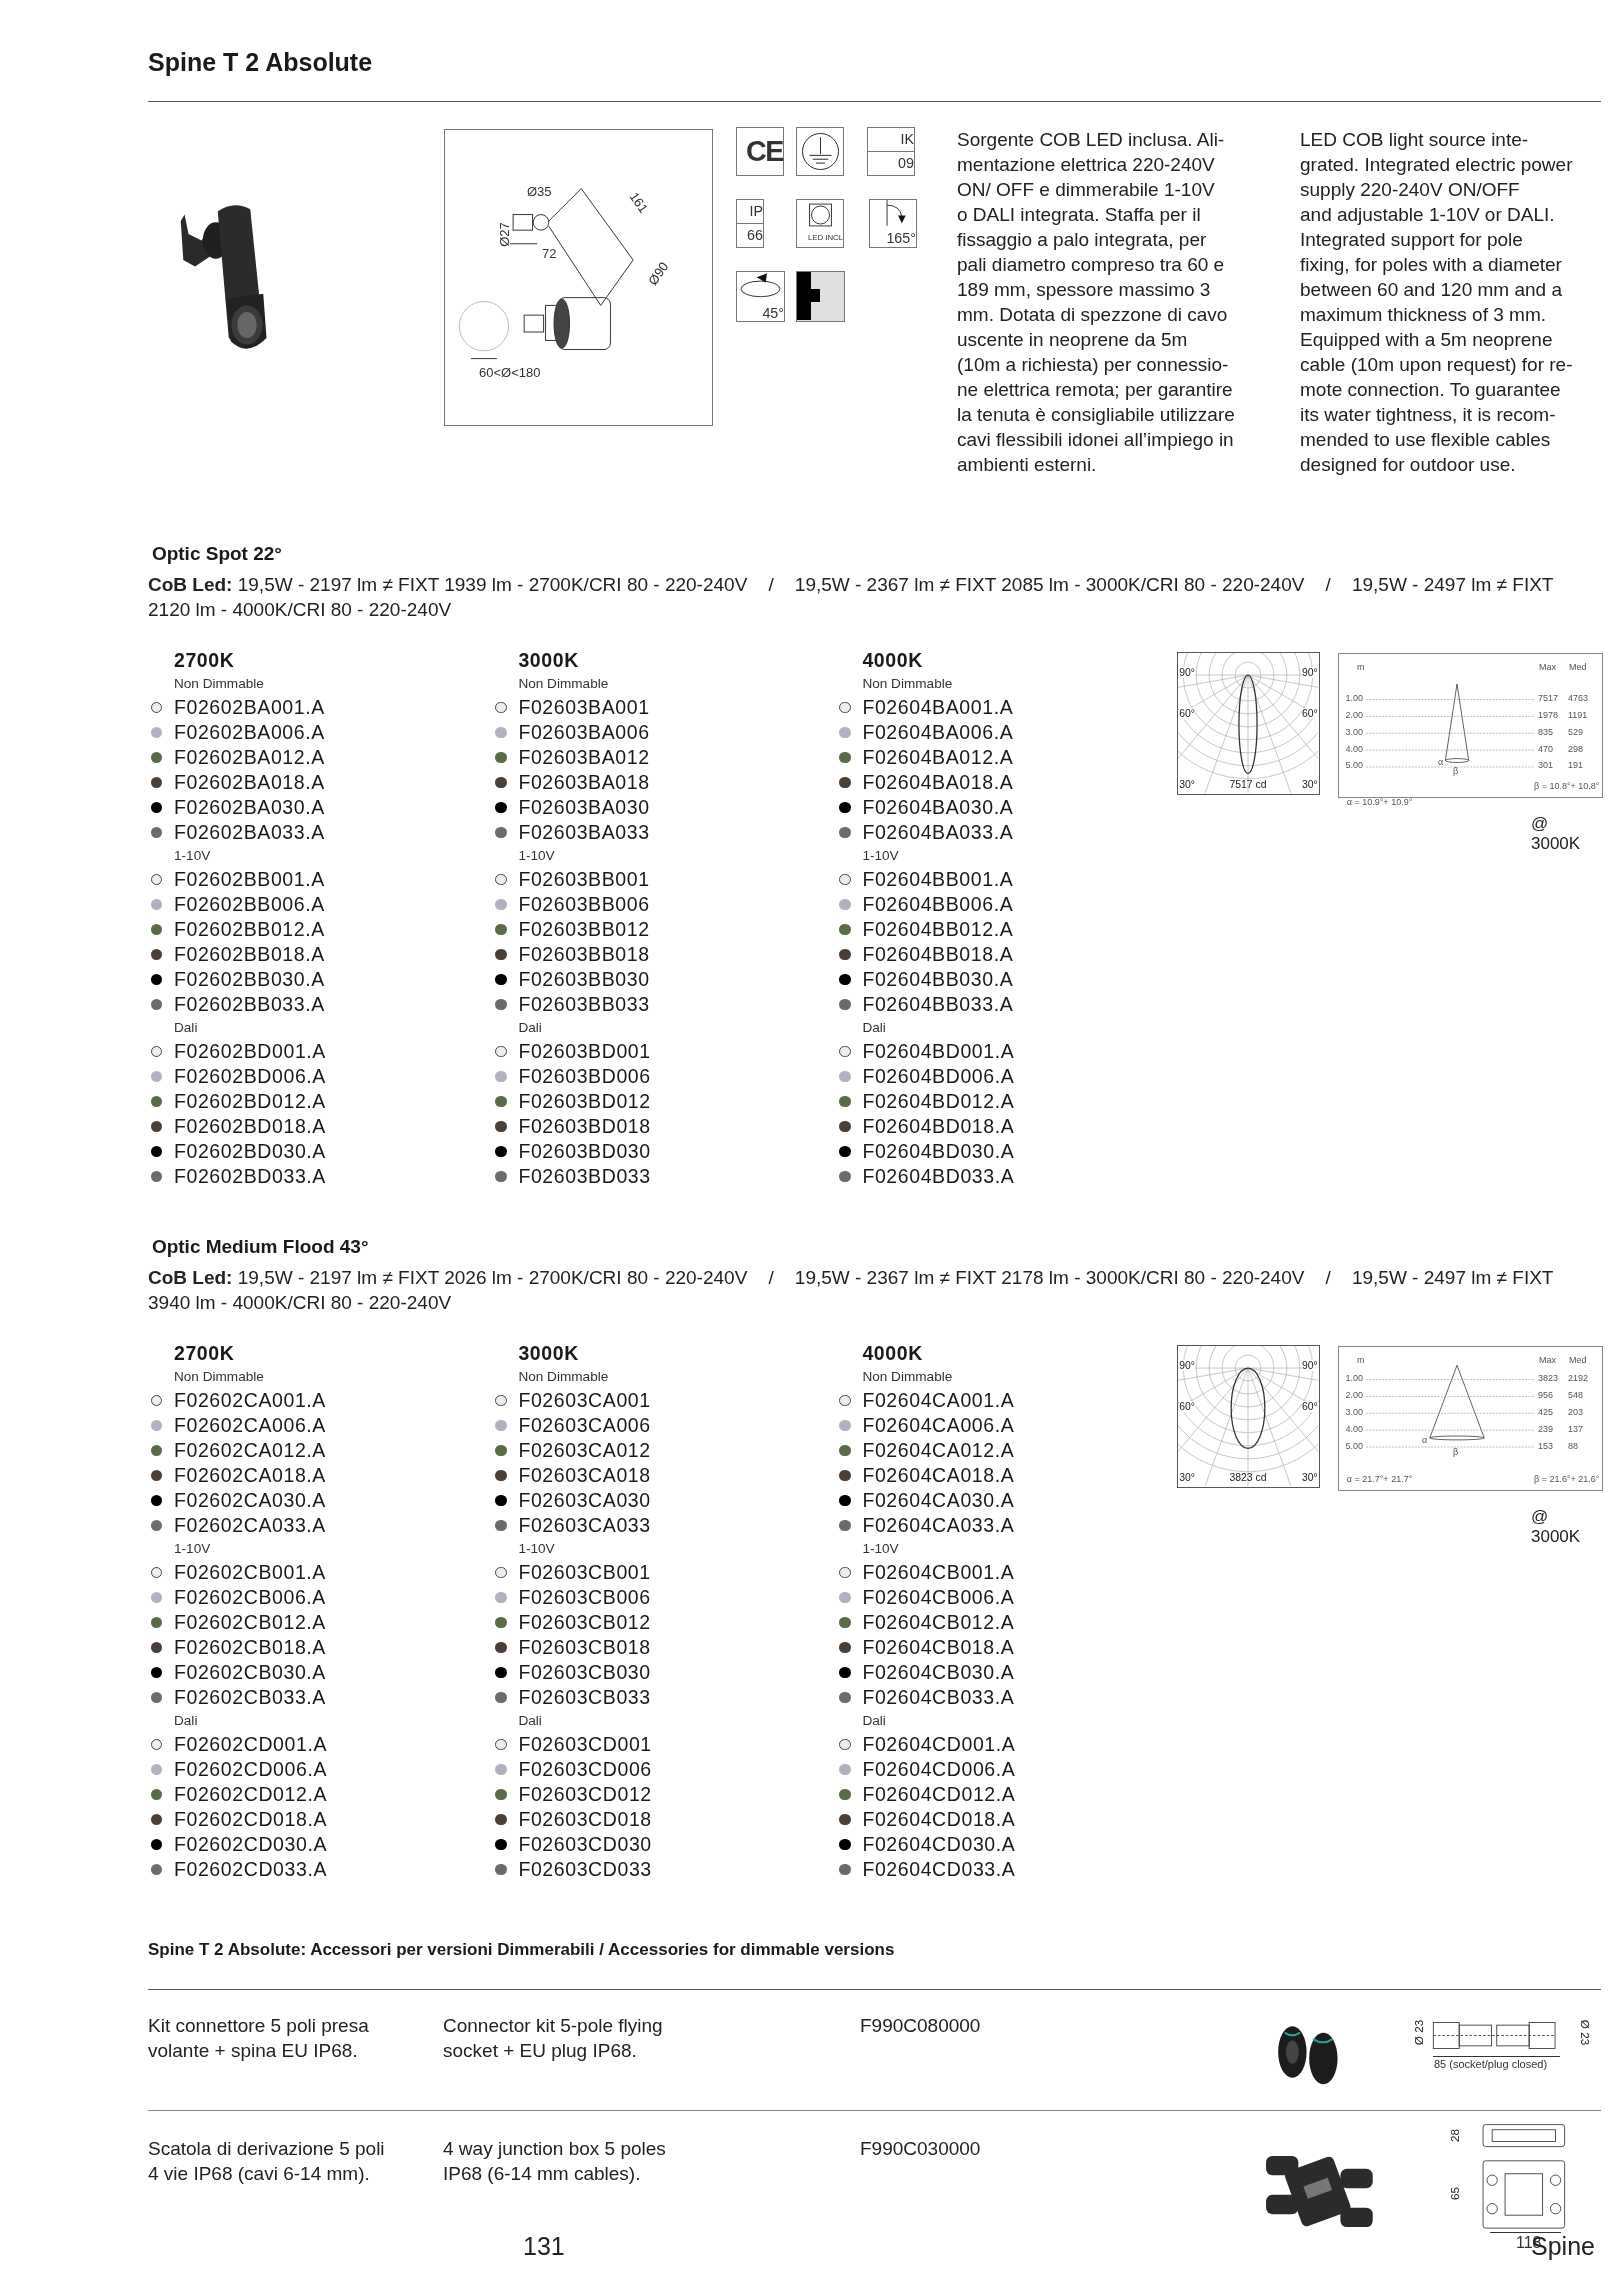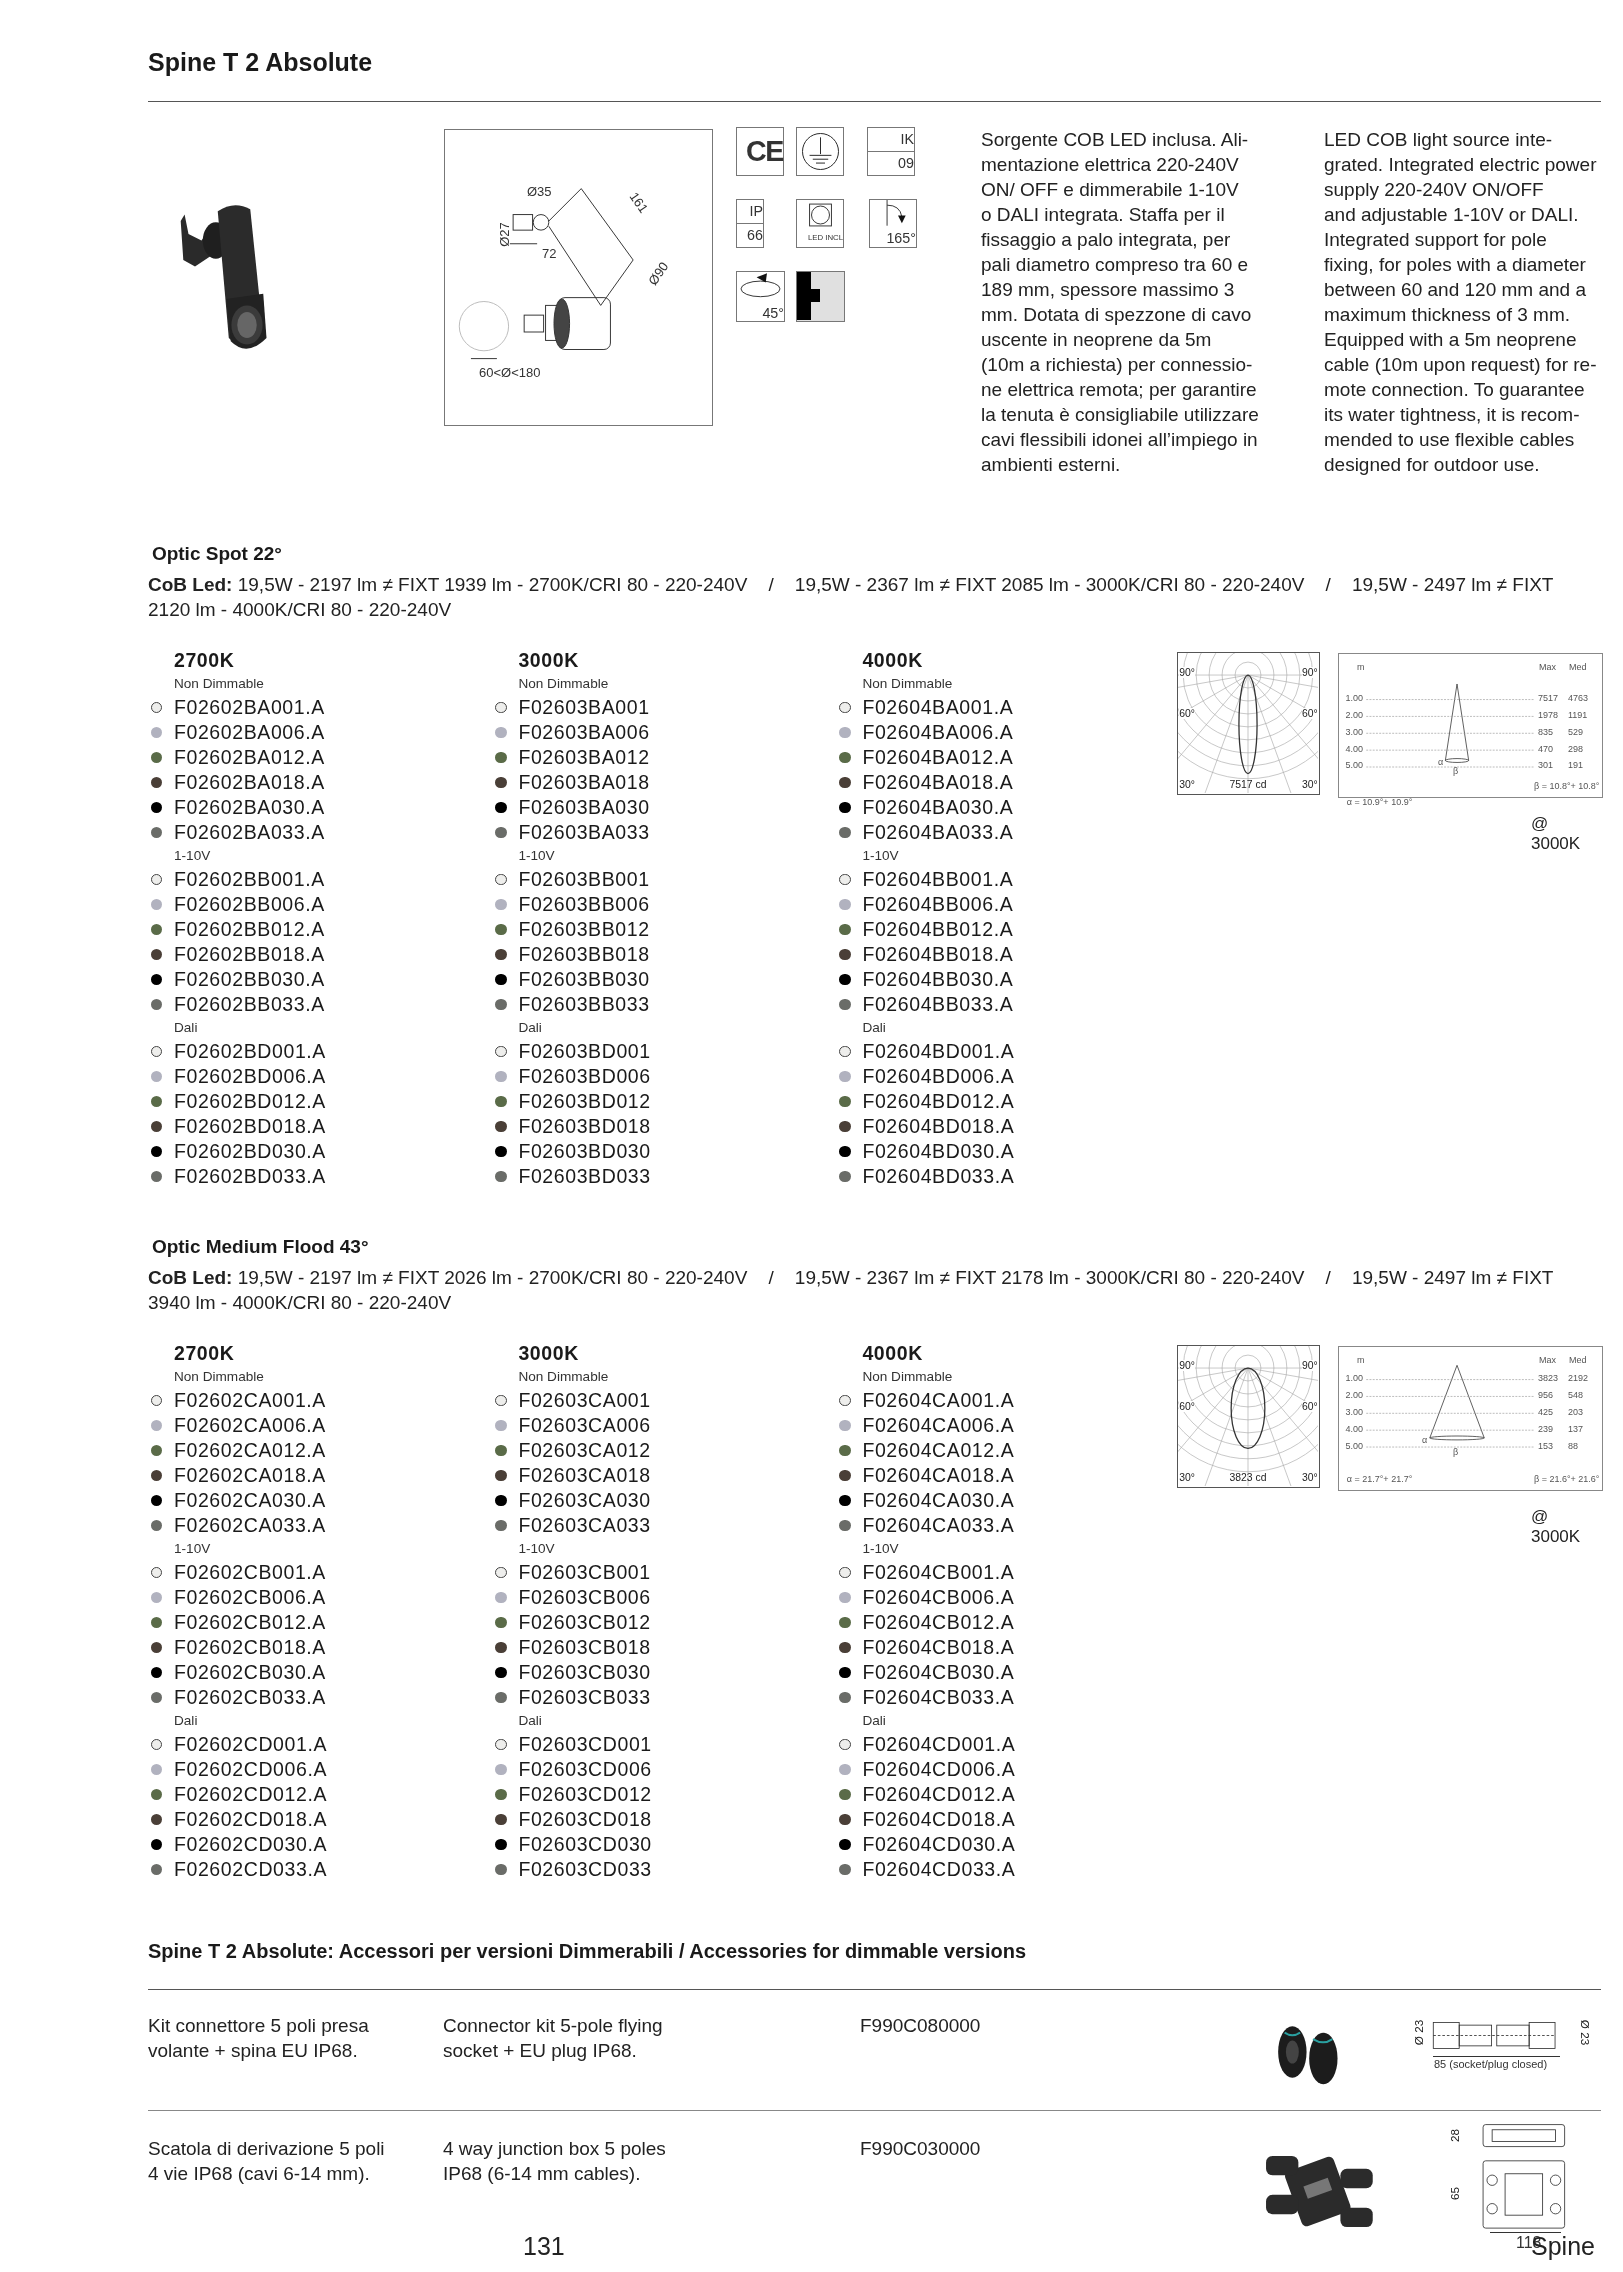--- a/index.html
+++ b/index.html
@@ -3,33 +3,33 @@
 <meta charset="utf-8">
 <style>
   html,body{margin:0;padding:0;background:#fff;}
   body{width:1623px;height:2273px;position:relative;overflow:hidden;font-family:"Liberation Sans",sans-serif;color:#1a1a1a;}
   .abs{position:absolute;}
   .title{left:148px;top:48px;font-size:25px;font-weight:bold;}
   .rule{position:absolute;left:148px;width:1453px;height:1.3px;background:#555;}
   .photo{left:169px;top:195px;width:182px;height:182px;}
   .dimbox{left:444px;top:129px;width:269px;height:297px;border:1.3px solid #777;box-sizing:border-box;}
   .icon{position:absolute;border:1.3px solid #777;box-sizing:border-box;background:#fff;font-size:14.3px;color:#333;text-align:right;}
-  .desc{font-size:19px;line-height:25px;color:#222;margin-left:24px;}
+  .desc{font-size:19px;line-height:25px;color:#222;}
   .sec-h{font-size:19px;font-weight:bold;}
   .spec{font-size:19px;line-height:25px;color:#222;}
   .spec b{font-weight:bold;}
   .col{position:absolute;}
   .col .k{font-size:19.5px;font-weight:bold;margin-left:23.4px;height:25px;line-height:25px;letter-spacing:0.6px;}
   .col .sub{font-size:13.6px;color:#333;margin-left:23.4px;height:22px;line-height:22px;}
   .col .row{height:25px;line-height:25px;font-size:19.5px;letter-spacing:0.6px;white-space:nowrap;display:flex;align-items:center;}
   .dot{width:11.7px;height:11.7px;border-radius:50%;display:inline-block;margin:0 11.7px 0 0;box-sizing:border-box;}
   .photobox{position:absolute;border:1.3px solid #555;box-sizing:border-box;background:#fff;}
   .tblbox{position:absolute;border:1.3px solid #888;box-sizing:border-box;background:#fff;font-size:9px;color:#555;}
   .at{font-size:17px;}
-  .acc-h{left:148px;top:1940px;font-size:20px;font-weight:bold;}
+  .acc-h{left:148px;top:1940px;font-size:17px;font-weight:bold;}
   .acc-text{font-size:19px;line-height:25px;color:#222;}
   .foot{font-size:25px;color:#222;}
 </style>
 </head>
 <body>
 
 <div class="abs title">Spine T 2 Absolute</div>
 <div class="rule" style="top:101px;"></div>
 
 <div class="abs photo">

